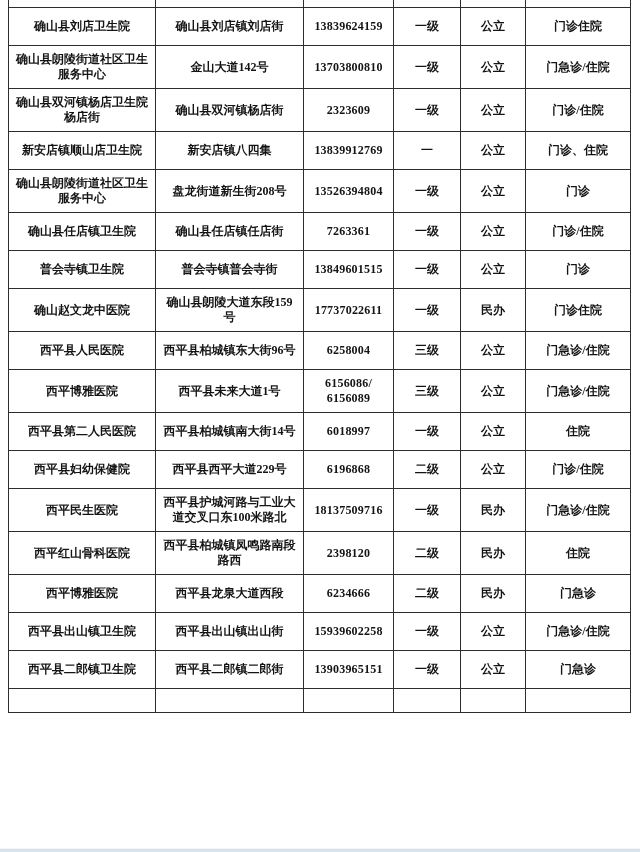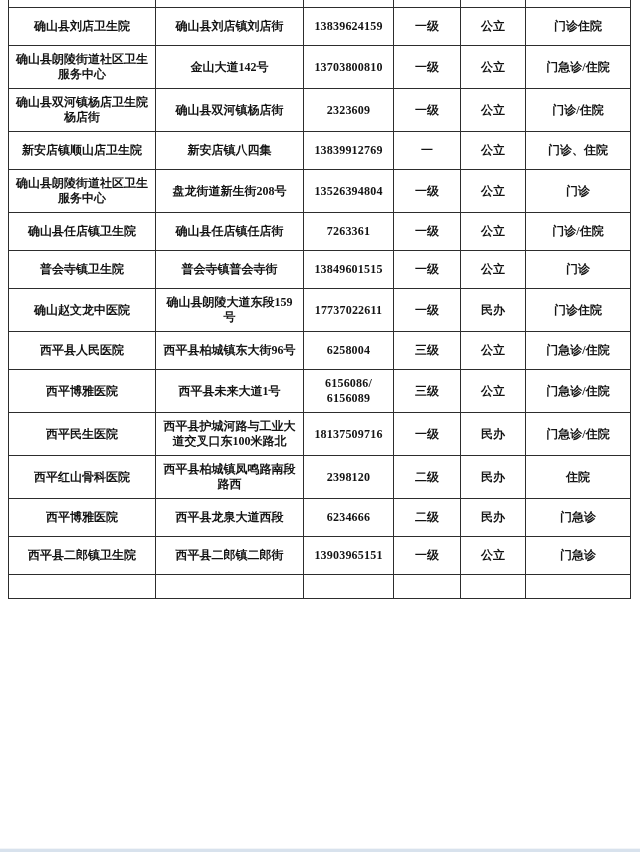--- a/index.html
+++ b/index.html
@@ -153,20 +153,36 @@
         <tr>
           <td class="col-name">西平博雅医院</td>
           <td class="col-address">西平县未来大道1号</td>
           <td class="col-phone">6156086/
 6156089</td>
           <td class="col-level">三级</td>
           <td class="col-ownership">公立</td>
           <td class="col-services">门急诊/住院</td>
         </tr>
         <tr>
+          <td class="col-name">西平县第二人民医院</td>
+          <td class="col-address">西平县柏城镇南大街14号</td>
+          <td class="col-phone">6018997</td>
+          <td class="col-level">一级</td>
+          <td class="col-ownership">公立</td>
+          <td class="col-services">住院</td>
+        </tr>
+        <tr>
+          <td class="col-name">西平县妇幼保健院</td>
+          <td class="col-address">西平县西平大道229号</td>
+          <td class="col-phone">6196868</td>
+          <td class="col-level">二级</td>
+          <td class="col-ownership">公立</td>
+          <td class="col-services">门诊/住院</td>
+        </tr>
+        <tr>
           <td class="col-name">西平民生医院</td>
           <td class="col-address">西平县护城河路与工业大道交叉口东100米路北</td>
           <td class="col-phone">18137509716</td>
           <td class="col-level">一级</td>
           <td class="col-ownership">民办</td>
           <td class="col-services">门急诊/住院</td>
         </tr>
         <tr>
           <td class="col-name">西平红山骨科医院</td>
           <td class="col-address">西平县柏城镇凤鸣路南段路西</td>
@@ -175,20 +191,28 @@
           <td class="col-ownership">民办</td>
           <td class="col-services">住院</td>
         </tr>
         <tr>
           <td class="col-name">西平博雅医院</td>
           <td class="col-address">西平县龙泉大道西段</td>
           <td class="col-phone">6234666</td>
           <td class="col-level">二级</td>
           <td class="col-ownership">民办</td>
           <td class="col-services">门急诊</td>
+        </tr>
+        <tr>
+          <td class="col-name">西平县出山镇卫生院</td>
+          <td class="col-address">西平县出山镇出山街</td>
+          <td class="col-phone">15939602258</td>
+          <td class="col-level">一级</td>
+          <td class="col-ownership">公立</td>
+          <td class="col-services">门急诊/住院</td>
         </tr>
         <tr>
           <td class="col-name">西平县二郎镇卫生院</td>
           <td class="col-address">西平县二郎镇二郎街</td>
           <td class="col-phone">13903965151</td>
           <td class="col-level">一级</td>
           <td class="col-ownership">公立</td>
           <td class="col-services">门急诊</td>
         </tr>
       </tbody>

